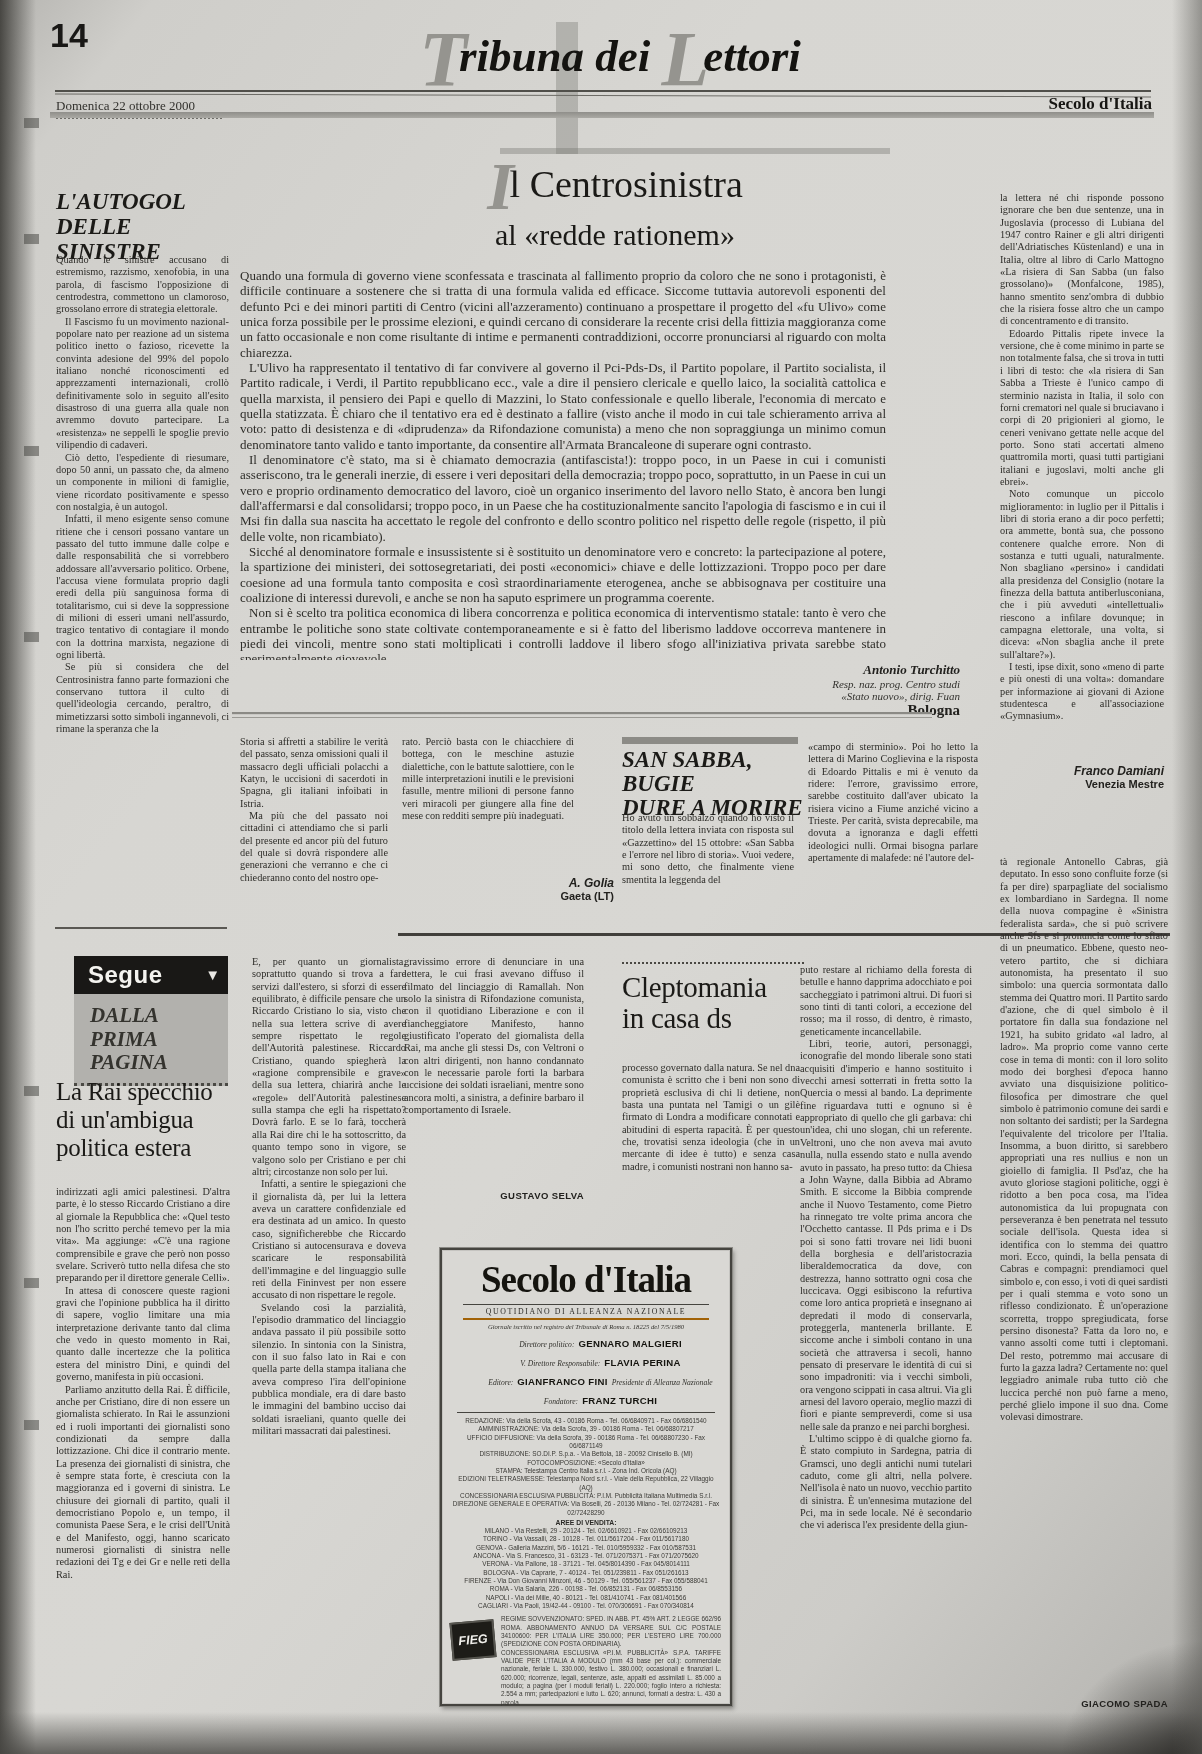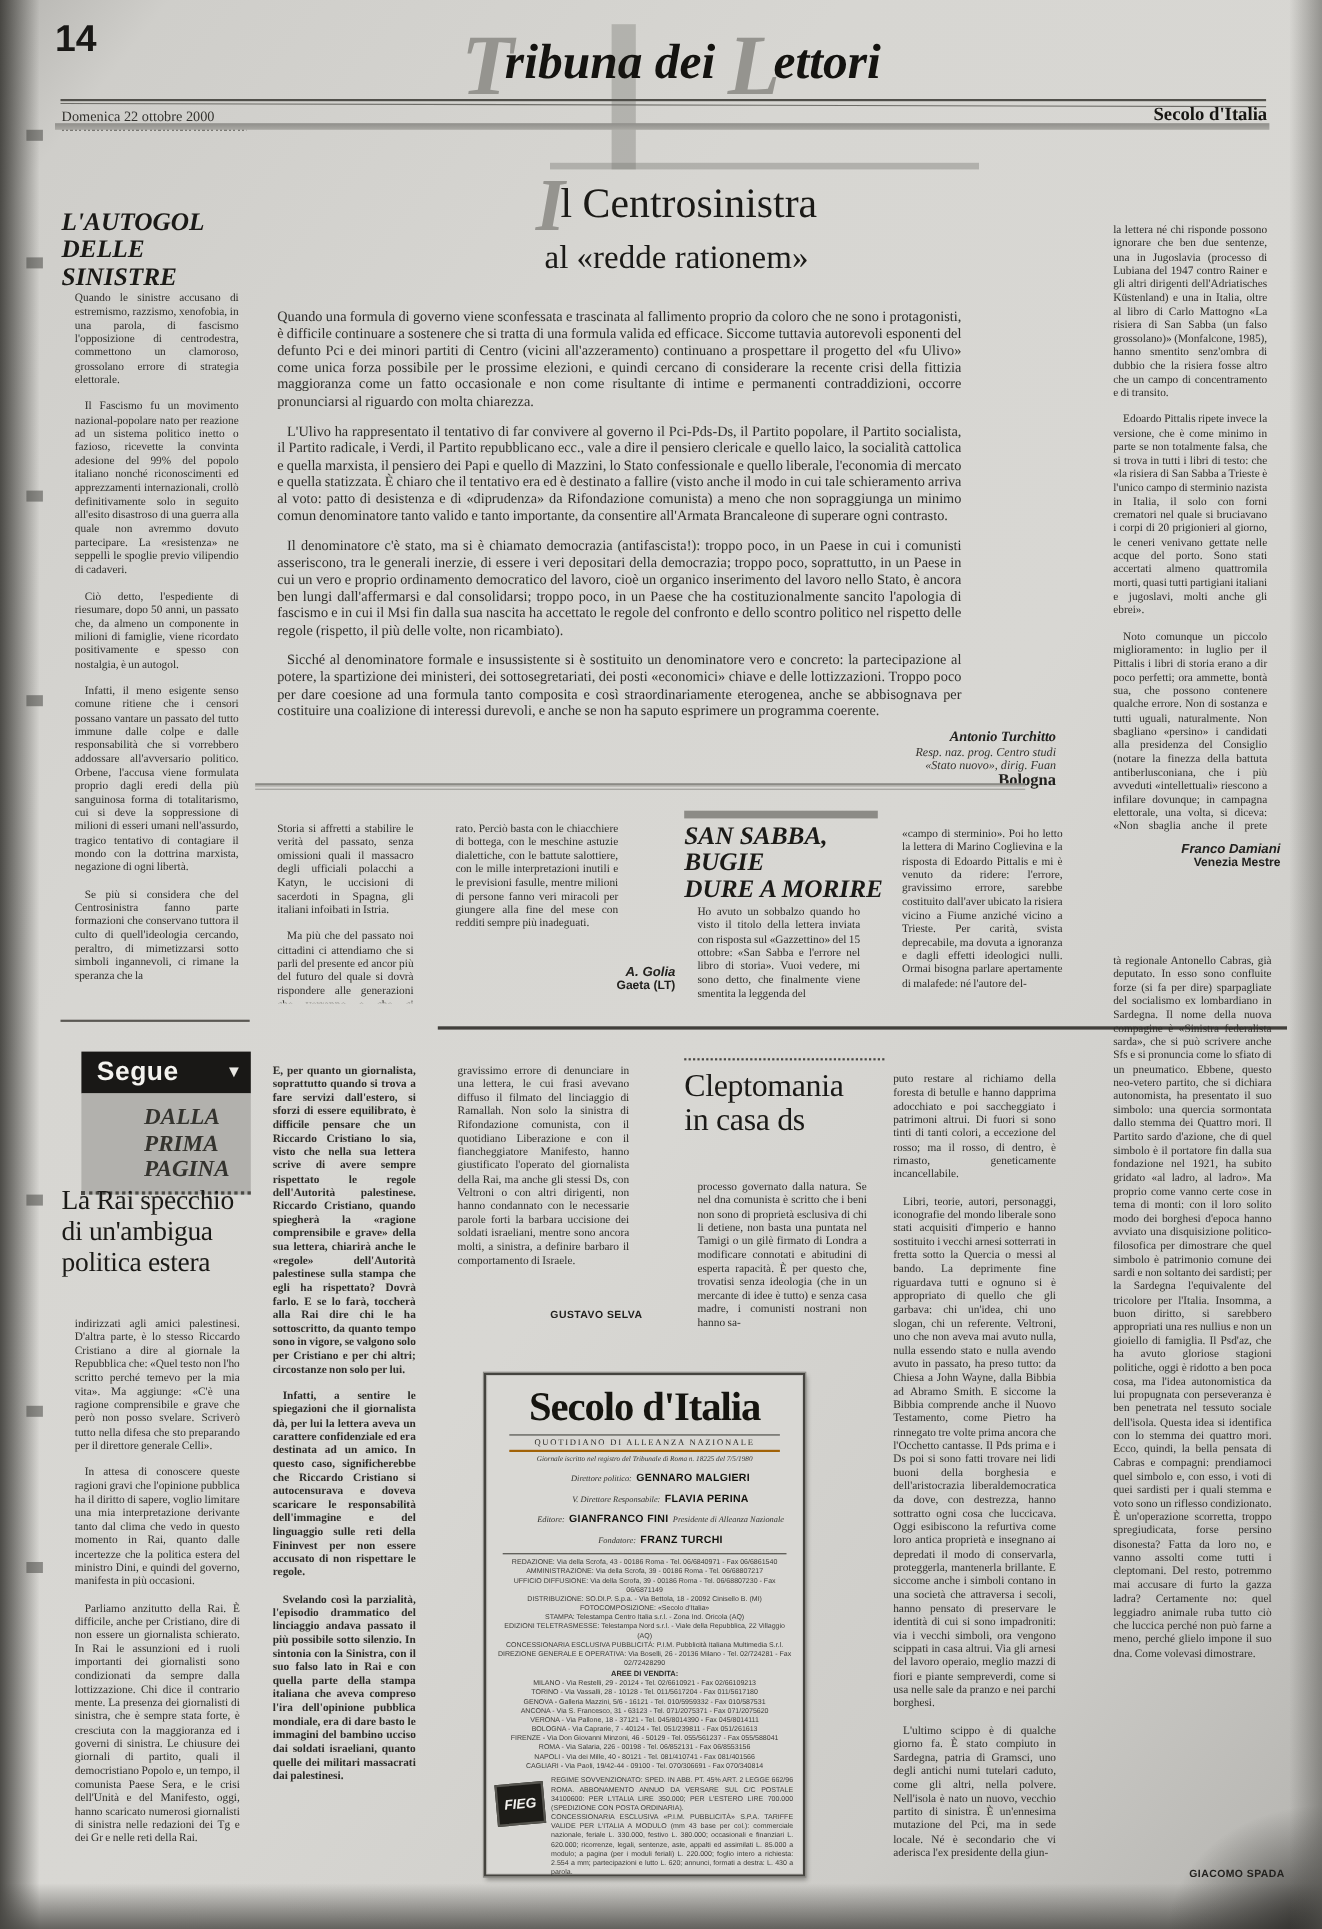--- a/index.html
+++ b/index.html
@@ -2,21 +2,21 @@
 <html lang="it"><head>
 <meta charset="utf-8">
 <style>
   html,body{margin:0;padding:0;background:#8e8d89;}
   #page{position:relative;width:1202px;height:1754px;overflow:hidden;
     background:linear-gradient(128deg,#b6b5b1 0%,#cfcecA 6%,#d7d6d2 30%,#d8d7d3 55%,#cdccc8 82%,#b3b2ae 100%);
     font-family:"Liberation Serif",serif;color:#2c2b28;}
   .abs{position:absolute;}
   .col{position:absolute;font:10.3px/1.2 "Liberation Serif",serif;text-align:justify;
     color:#2e2d29;overflow:hidden;hyphens:auto;-webkit-hyphens:auto;word-spacing:-0.4px;}
-  .col p{margin:12px;text-indent:9px;}
+  .col p{margin:0;text-indent:9px;}
   .col p:first-child{text-indent:0;}
   .hl{font-family:"Liberation Serif",serif;color:#1b1a17;}
   .ghost{color:#95948f;font-style:italic;font-weight:bold;}
   .sig-name{font:bold italic 12px "Liberation Sans",sans-serif;color:#22211e;}
   .sig-place{font:bold 11px "Liberation Sans",sans-serif;color:#22211e;}
   .sig-role{font:italic 11px "Liberation Serif",serif;color:#33322e;}
   .sig-caps{font:bold 9.5px "Liberation Sans",sans-serif;letter-spacing:.4px;color:#22211e;text-align:right;}
   .rule{position:absolute;}
   
   #mbox{position:absolute;left:440px;top:1248px;width:292px;height:458px;background:#d9d8d4;
@@ -36,21 +36,21 @@
   #mbox .sales-h{font:bold 6.8px "Liberation Sans",sans-serif;margin-top:2px;}
   #legal{display:flex;gap:6px;margin-top:5px;text-align:left;}
   #fieg{flex:0 0 40px;height:34px;background:#1d1c18;color:#f2f1ed;font:bold italic 12.5px "Liberation Sans",sans-serif;
     display:flex;align-items:center;justify-content:center;transform:rotate(-5deg);border:2px solid #56554f;margin-top:6px;}
   #legal .mini{margin-top:0;text-align:justify;}
   
   #segue-head{background:#191816;color:#f4f3ef;height:38px;display:flex;align-items:center;justify-content:space-between;padding:0 8px 0 14px;}
   #segue-head .lbl{font:bold 24px "Liberation Sans",sans-serif;letter-spacing:.5px;}
   #segue-head .tri{font-size:15px;color:#e8e7e3;}
   #segue-kicker{background:#b2b1ad;padding:10px 10px 8px 16px;border-bottom:3px dotted #4a4944;}
-  #segue-kicker div{font:bold italic 21px/1.12 "Liberation Serif",serif;color:#34332e;margin-left:41px;}
+  #segue-kicker div{font:bold italic 21px/1.12 "Liberation Serif",serif;color:#34332e;}
   
   .nub{position:absolute;left:24px;width:15px;height:10px;background:rgba(62,61,57,.5);}
 </style>
 </head>
 <body>
 
 <div id="page">
 
   <div class="abs" style="left:0;top:0;width:36px;height:1754px;background:linear-gradient(90deg,rgba(52,51,47,.85),rgba(52,51,47,0));"></div>
   <div class="abs" style="left:0;top:1712px;width:1202px;height:42px;background:linear-gradient(rgba(70,69,65,0),rgba(70,69,65,.8));"></div>
@@ -167,21 +167,21 @@
   <div class="abs hl" style="left:56px;top:1078px;width:182px;font:25px/1.12 'Liberation Serif',serif;letter-spacing:-.3px;">
     <div>La Rai specchio</div>
     <div>di un'ambigua</div>
     <div>politica estera</div>
   </div>
   <div class="col" style="left:56px;top:1186px;width:174px;height:552px;">
       <p>indirizzati agli amici palestinesi. D'altra parte, è lo stesso Riccardo Cristiano a dire al giornale la Repubblica che: «Quel testo non l'ho scritto perché temevo per la mia vita». Ma aggiunge: «C'è una ragione comprensibile e grave che però non posso svelare. Scriverò tutto nella difesa che sto preparando per il direttore generale Celli».</p>
       <p>In attesa di conoscere queste ragioni gravi che l'opinione pubblica ha il diritto di sapere, voglio limitare una mia interpretazione derivante tanto dal clima che vedo in questo momento in Rai, quanto dalle incertezze che la politica estera del ministro Dini, e quindi del governo, manifesta in più occasioni.</p>
       <p>Parliamo anzitutto della Rai. È difficile, anche per Cristiano, dire di non essere un giornalista schierato. In Rai le assunzioni ed i ruoli importanti dei giornalisti sono condizionati da sempre dalla lottizzazione. Chi dice il contrario mente. La presenza dei giornalisti di sinistra, che è sempre stata forte, è cresciuta con la maggioranza ed i governi di sinistra. Le chiusure dei giornali di partito, quali il democristiano Popolo e, un tempo, il comunista Paese Sera, e le crisi dell'Unità e del Manifesto, oggi, hanno scaricato numerosi giornalisti di sinistra nelle redazioni dei Tg e dei Gr e nelle reti della Rai.</p>
     </div>
-  <div class="col" style="left:236px;top:956px;width:154px;height:784px;font-weight:bold;">
+  <div class="col" style="left:252px;top:956px;width:154px;height:784px;">
       <p>E, per quanto un giornalista, soprattutto quando si trova a fare servizi dall'estero, si sforzi di essere equilibrato, è difficile pensare che un Riccardo Cristiano lo sia, visto che nella sua lettera scrive di avere sempre rispettato le regole dell'Autorità palestinese. Riccardo Cristiano, quando spiegherà la «ragione comprensibile e grave» della sua lettera, chiarirà anche le «regole» dell'Autorità palestinese sulla stampa che egli ha rispettato? Dovrà farlo. E se lo farà, toccherà alla Rai dire chi le ha sottoscritto, da quanto tempo sono in vigore, se valgono solo per Cristiano e per chi altri; circostanze non solo per lui.</p>
       <p>Infatti, a sentire le spiegazioni che il giornalista dà, per lui la lettera aveva un carattere confidenziale ed era destinata ad un amico. In questo caso, significherebbe che Riccardo Cristiano si autocensurava e doveva scaricare le responsabilità dell'immagine e del linguaggio sulle reti della Fininvest per non essere accusato di non rispettare le regole.</p>
       <p>Svelando così la parzialità, l'episodio drammatico del linciaggio andava passato il più possibile sotto silenzio. In sintonia con la Sinistra, con il suo falso lato in Rai e con quella parte della stampa italiana che aveva compreso l'ira dell'opinione pubblica mondiale, era di dare basto le immagini del bambino ucciso dai soldati israeliani, quanto quelle dei militari massacrati dai palestinesi.</p>
     </div>
   <div class="col" style="left:404px;top:956px;width:180px;height:230px;">
       <p>gravissimo errore di denunciare in una lettera, le cui frasi avevano diffuso il filmato del linciaggio di Ramallah. Non solo la sinistra di Rifondazione comunista, con il quotidiano Liberazione e con il fiancheggiatore Manifesto, hanno giustificato l'operato del giornalista della Rai, ma anche gli stessi Ds, con Veltroni o con altri dirigenti, non hanno condannato con le necessarie parole forti la barbara uccisione dei soldati israeliani, mentre sono ancora molti, a sinistra, a definire barbaro il comportamento di Israele.</p>
     </div>
   <div class="abs sig-caps" style="left:404px;top:1190px;width:180px;">GUSTAVO SELVA</div>
 
   <div class="rule" style="left:622px;top:962px;width:182px;border-top:2px dotted #4a4843;"></div>

